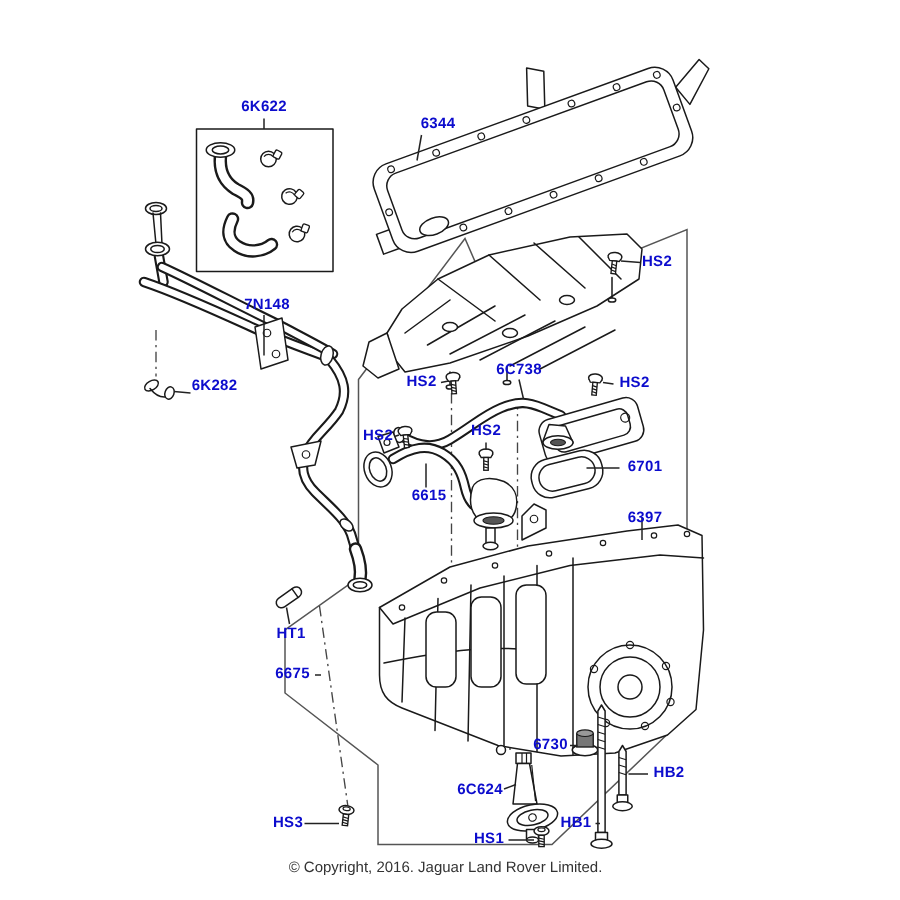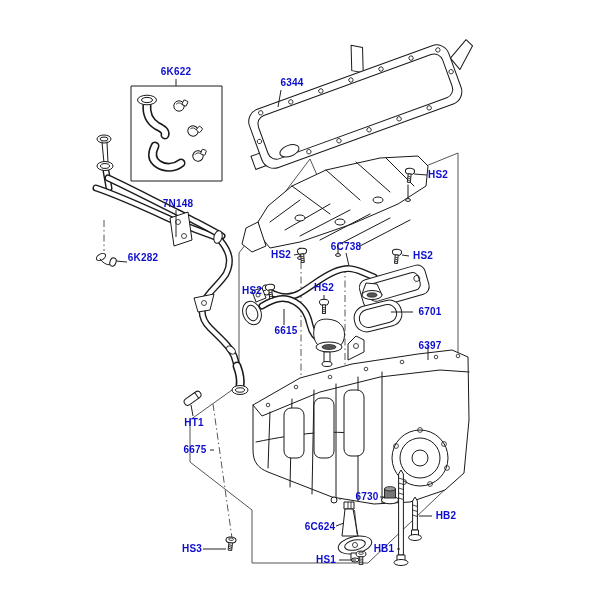--- a/index.html
+++ b/index.html
@@ -329,14 +329,15 @@
   <div class="callout" style="left:194px;top:423px">HT1</div>
   <div class="callout" style="left:195px;top:450px">6675</div>
   <div class="callout" style="left:367px;top:497px">6730</div>
   <div class="callout" style="left:320px;top:527px">6C624</div>
   <div class="callout" style="left:446px;top:516px">HB2</div>
   <div class="callout" style="left:384px;top:549px">HB1</div>
   <div class="callout" style="left:326px;top:560px">HS1</div>
   <div class="callout" style="left:192px;top:549px">HS3</div>
 
 
+  <div class="copyright">© Copyright, 2016. Jaguar Land Rover Limited.</div>
 
 </div>
 
 </body></html>

